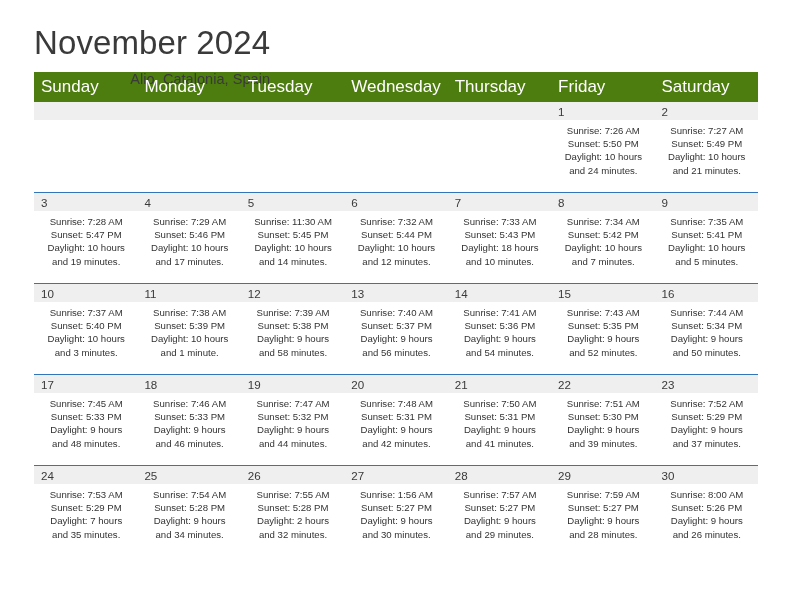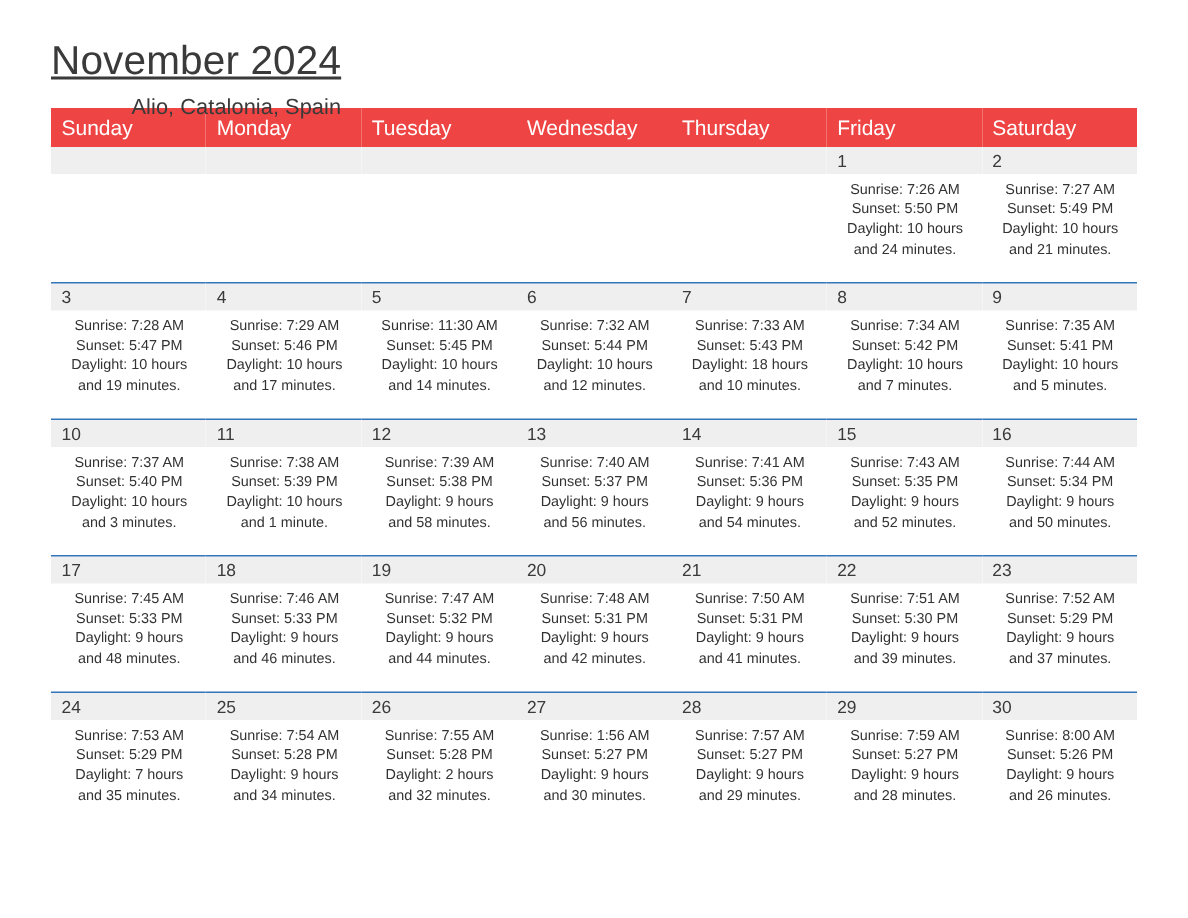--- a/index.html
+++ b/index.html
@@ -63,45 +63,44 @@
     height: 0;
     border-left: 28px solid #1b75bb;
     border-bottom: 17px solid transparent;
   }
 
   .titles {
     text-align: right;
     padding-top: 0px;
   }
   .month-title {
-    font-size: 27px;
+    font-size: 33px;
     color: #3a3a3a;
     font-weight: normal;
     line-height: 1.05;
     letter-spacing: 0.1px;
-    text-decoration: underline;
   }
   .location {
     font-size: 14.5px;
     color: #3a3a3a;
     margin-top: 10px;
     letter-spacing: 0.05px;
   }
 
   
   .calendar {
     width: 724px;
     border-collapse: collapse;
     table-layout: fixed;
   }
   .cal-head th {
-    background: #ef4444;
+    background: #4d7c0f;
     color: #ffffff;
     font-weight: normal;
-    font-size: 14px;
+    font-size: 17px;
     text-align: left;
     padding: 5px 0 5px 7px;
     height: 19px;
     box-sizing: border-box;
     border: none;
   }
   .cal-body td {
     vertical-align: top;
     padding: 0;
     border: none;

